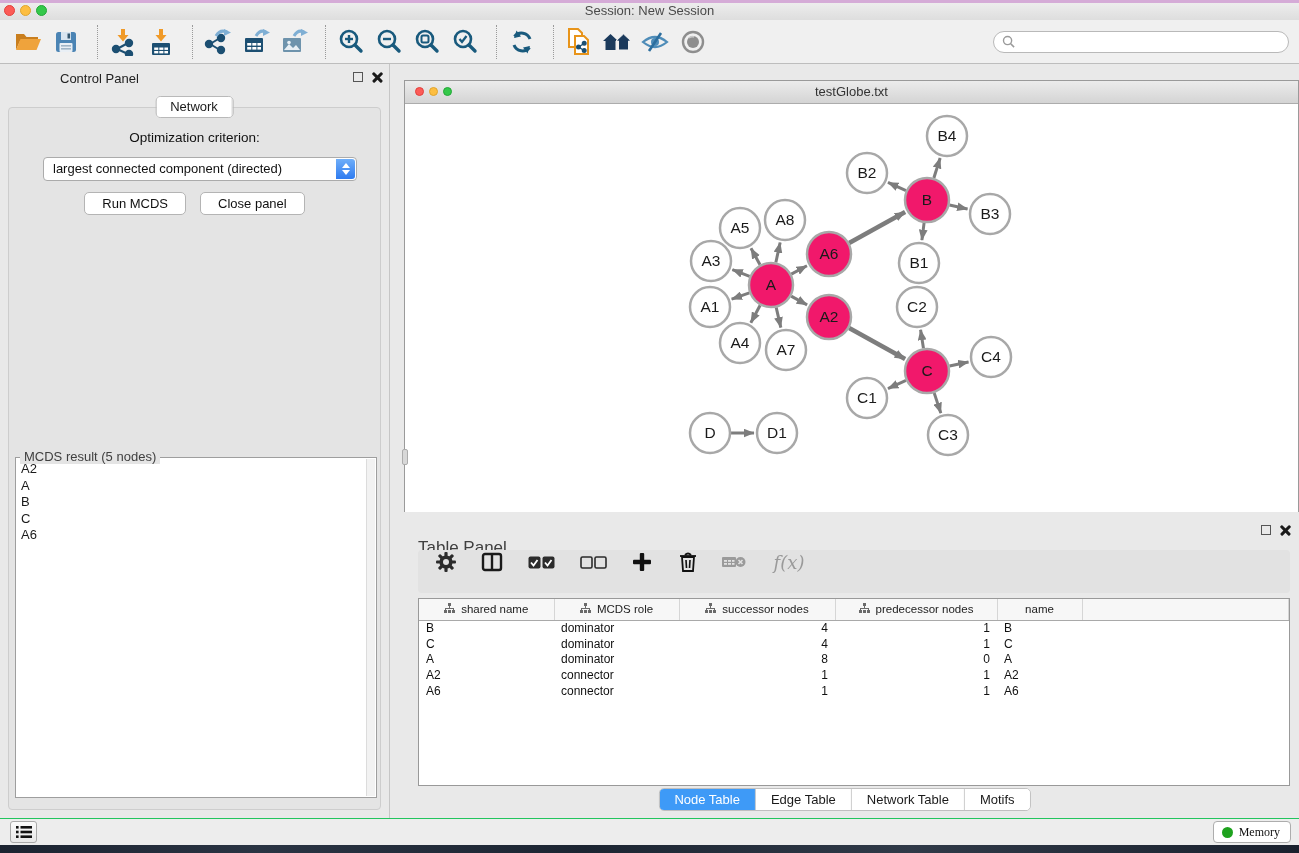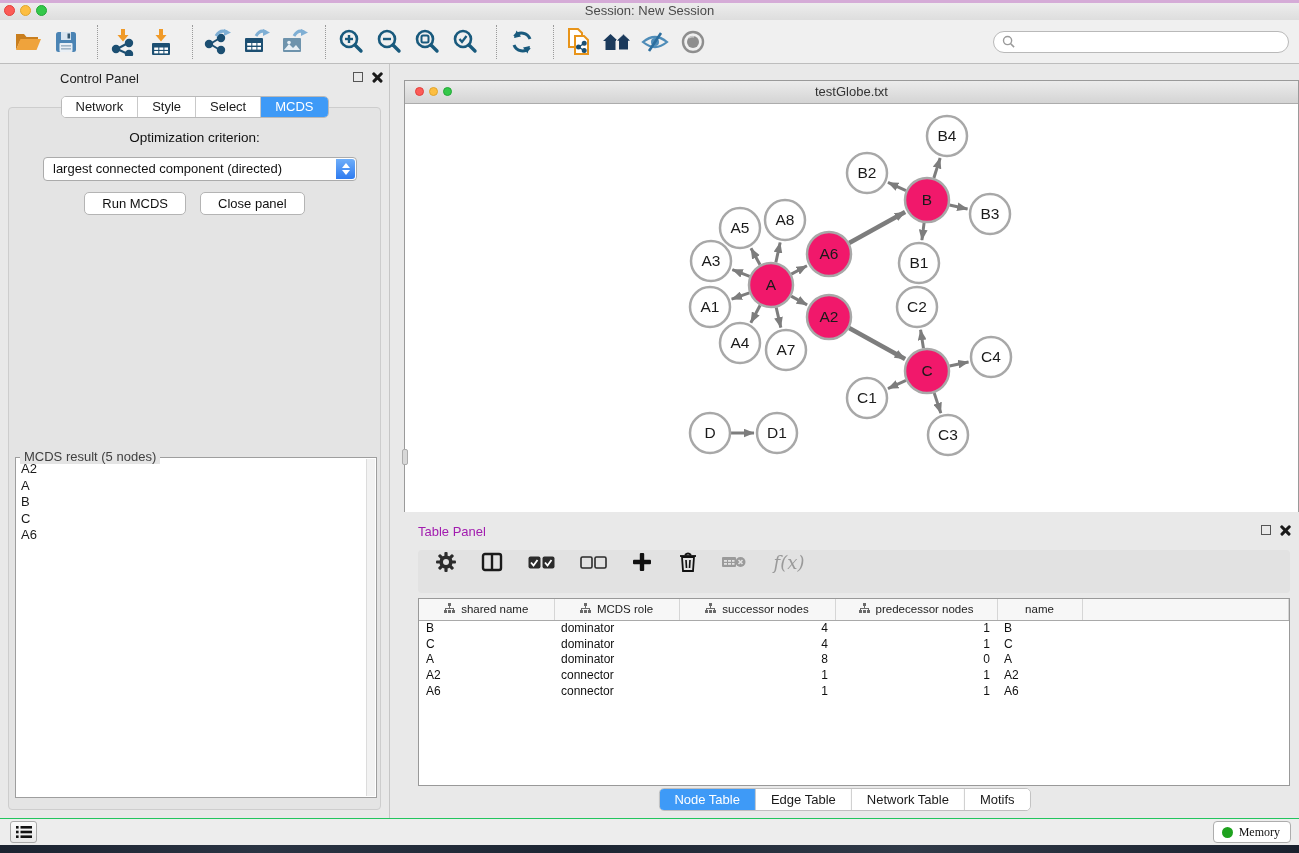--- a/index.html
+++ b/index.html
@@ -43,21 +43,21 @@
   .panel-icons { position:absolute; right:6px; top:7px; display:flex; gap:9px; align-items:center; }
   .float-icon { width:10px; height:10px; border:1.5px solid #555; display:inline-block; }
   .close-x { width:11px; height:11px; position:relative; display:inline-block; }
   .close-x:before, .close-x:after {
     content:""; position:absolute; left:-1px; top:4.5px; width:13px; height:2.6px; background:#1a1a1a; border-radius:1px;
   }
   .close-x:before { transform:rotate(45deg); } .close-x:after { transform:rotate(-45deg); }
   .cp-tabs {
     position:absolute; top:32px; left:50%; transform:translateX(-50%);
     display:flex; z-index:3; height:22px;
-    border:1px solid #B9B9B9; border-radius:5px; background:#fff; overflow:hidden;
+    border:1px solid #B9B9B9; border-radius:5px; background:#fff; overflow:hidden;flex-direction:column;
   }
   .cp-tabs .tab {
     padding:0 14px; font-size:13px; line-height:20px; color:#1a1a1a;
     border-right:1px solid #C9C9C9; background:#fff; cursor:default; white-space:nowrap;
   }
   .cp-tabs .tab:last-child { border-right:none; }
   .cp-tabs .tab.active { background:#3E9AF7; color:#fff; }
   .cp-inner {
     position:absolute; left:8px; right:8px; top:43px; bottom:8px;
     background:#E4E4E4; border:1px solid #CDCDCD; border-radius:4px;
@@ -104,21 +104,21 @@
   .net-titlebar .traffic { left:10px; top:6px; }
   .net-titlebar .traffic span { width:9px; height:9px; }
   .net-titlebar .wtitle { text-align:center; font-size:13px; line-height:22px; color:#333; }
   .net-canvas { position:absolute; top:23px; left:0; right:0; bottom:0; background:#fff; }
   .net-canvas svg.graph { position:absolute; left:0; top:0; }
   .resize-grip { position:absolute; right:1px; bottom:1px; }
   .v-grip { position:absolute; left:-3px; top:368px; width:6px; height:16px; background:#D8D8D8; border:1px solid #ACACAC; border-radius:2px; }
   .h-grip { position:absolute; left:441px; bottom:-4px; width:16px; height:6px; background:#D8D8D8; border:1px solid #ACACAC; border-radius:2px; }
   
   .table-panel { position:absolute; left:390px; right:0; top:512px; bottom:35px; background:#E9E9E9; }
-  .tp-header-label { position:absolute; left:28px; top:12px; font-size:13px; color:#a21caf; }
+  .tp-header-label { position:absolute; left:28px; top:26px; font-size:17px; color:#404040; }
   .tp-toolbar {
     position:absolute; left:28px; right:9px; top:38px; height:43px;
     background:#E2E2E2; border-radius:4px; display:flex; align-items:flex-start; padding-left:16px; gap:22px;
   }
   .tp-toolbar .ticon { display:flex; align-items:center; justify-content:center; width:24px; height:24px; }
   .fx-label { font-size:18px; font-style:italic; font-family:"DejaVu Serif", serif; color:#9a9a9a; }
   .node-table-wrap {
     position:absolute; left:28px; right:9px; top:86px; height:188px;
     background:#fff; border:1px solid #999; overflow:hidden;
   }

